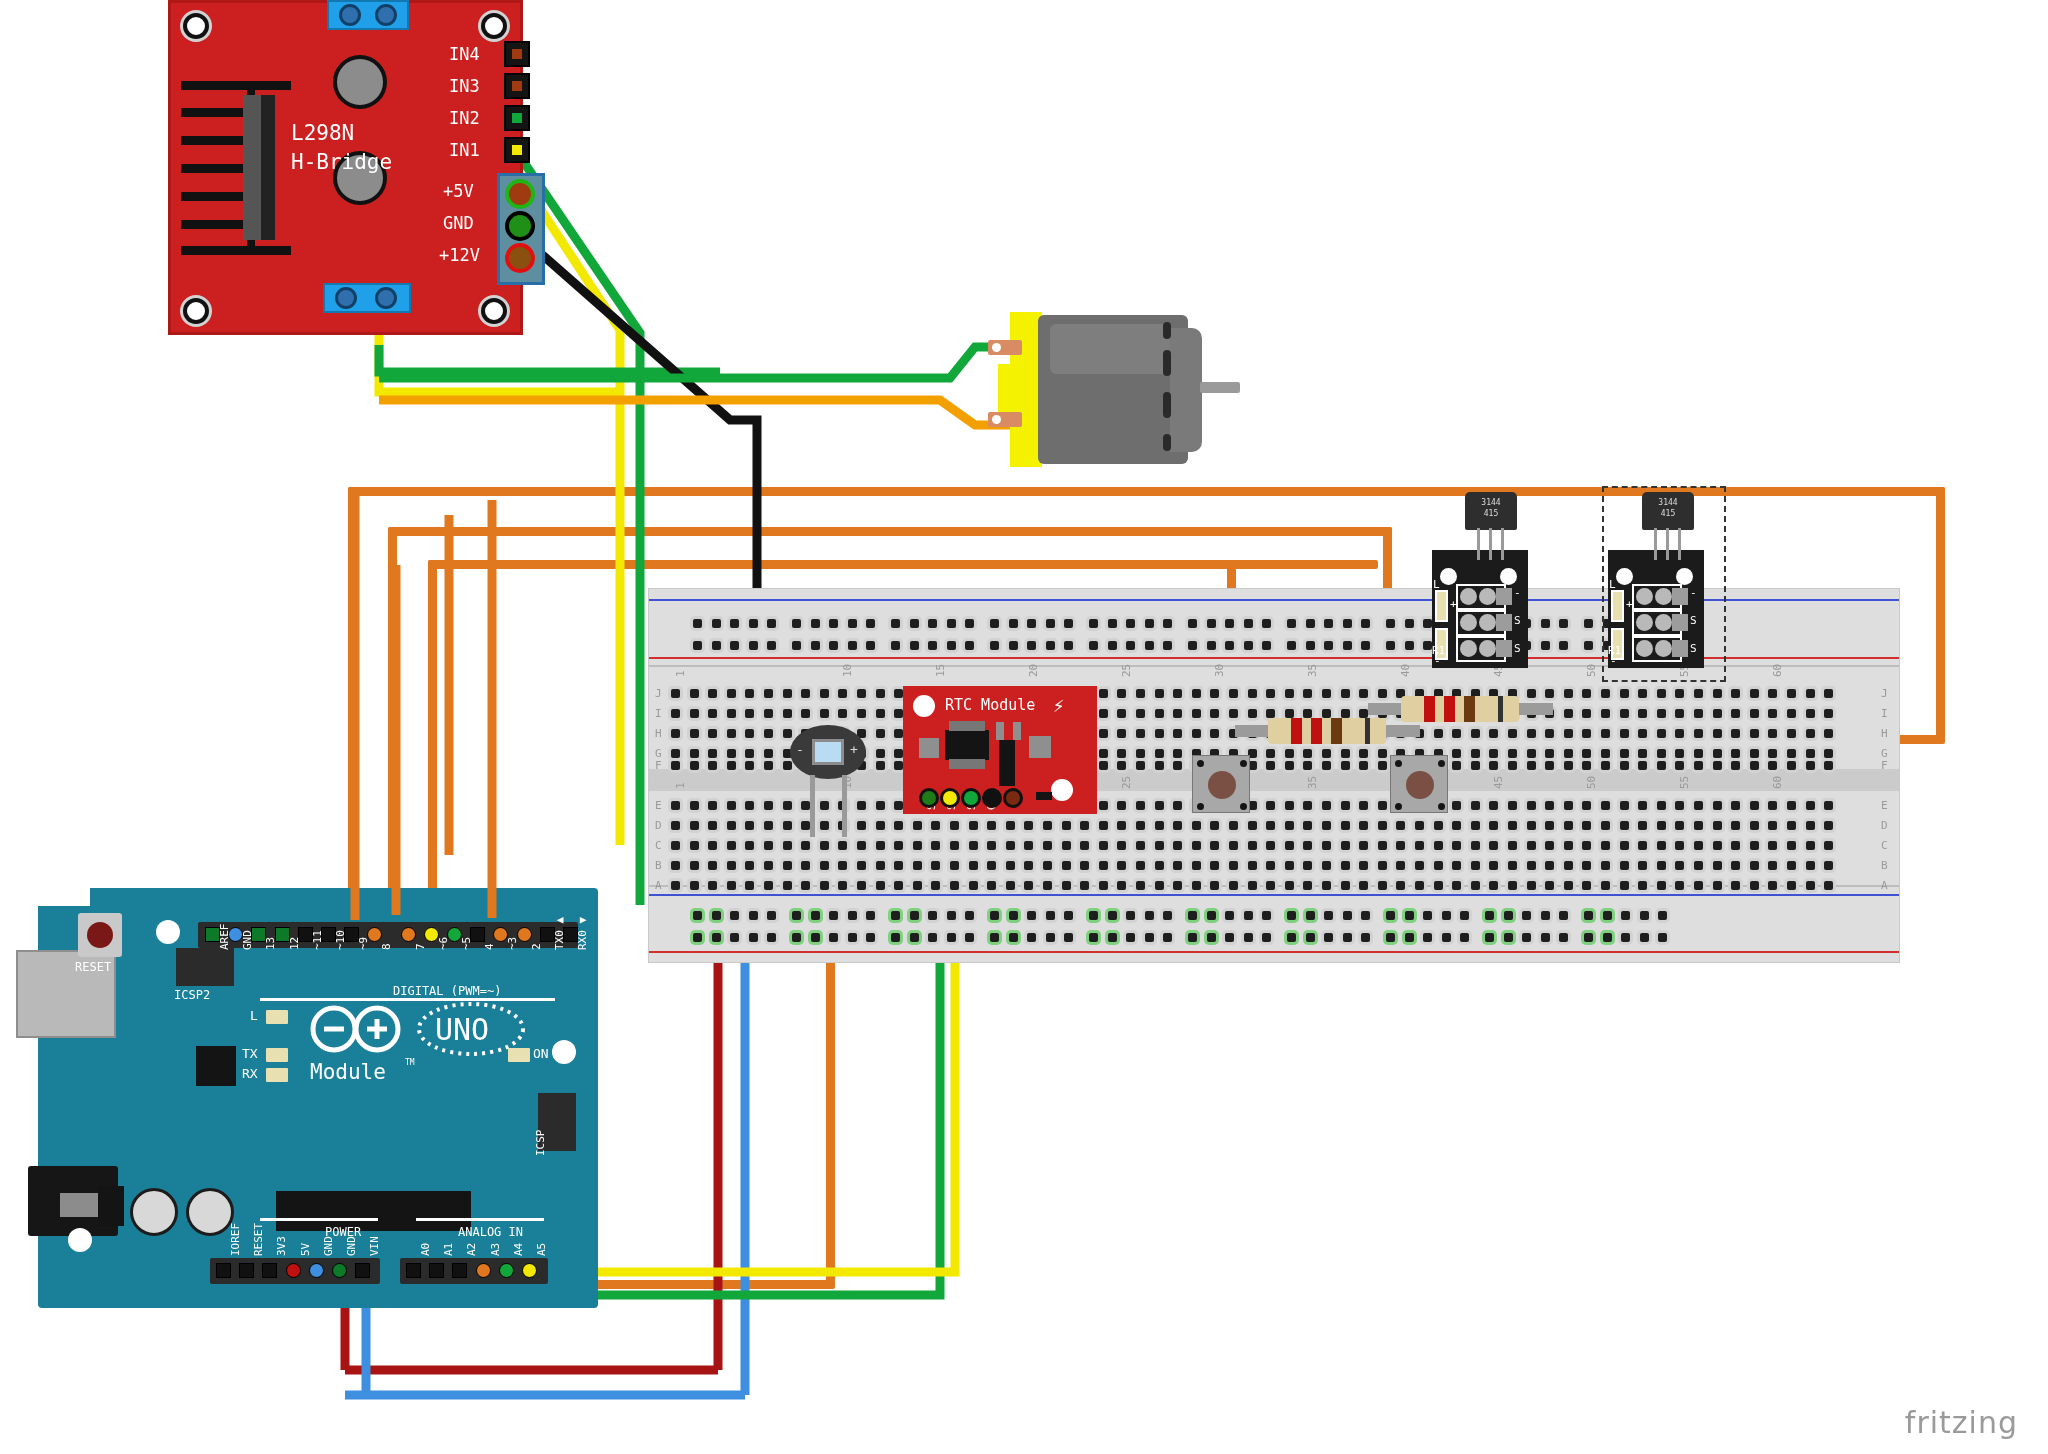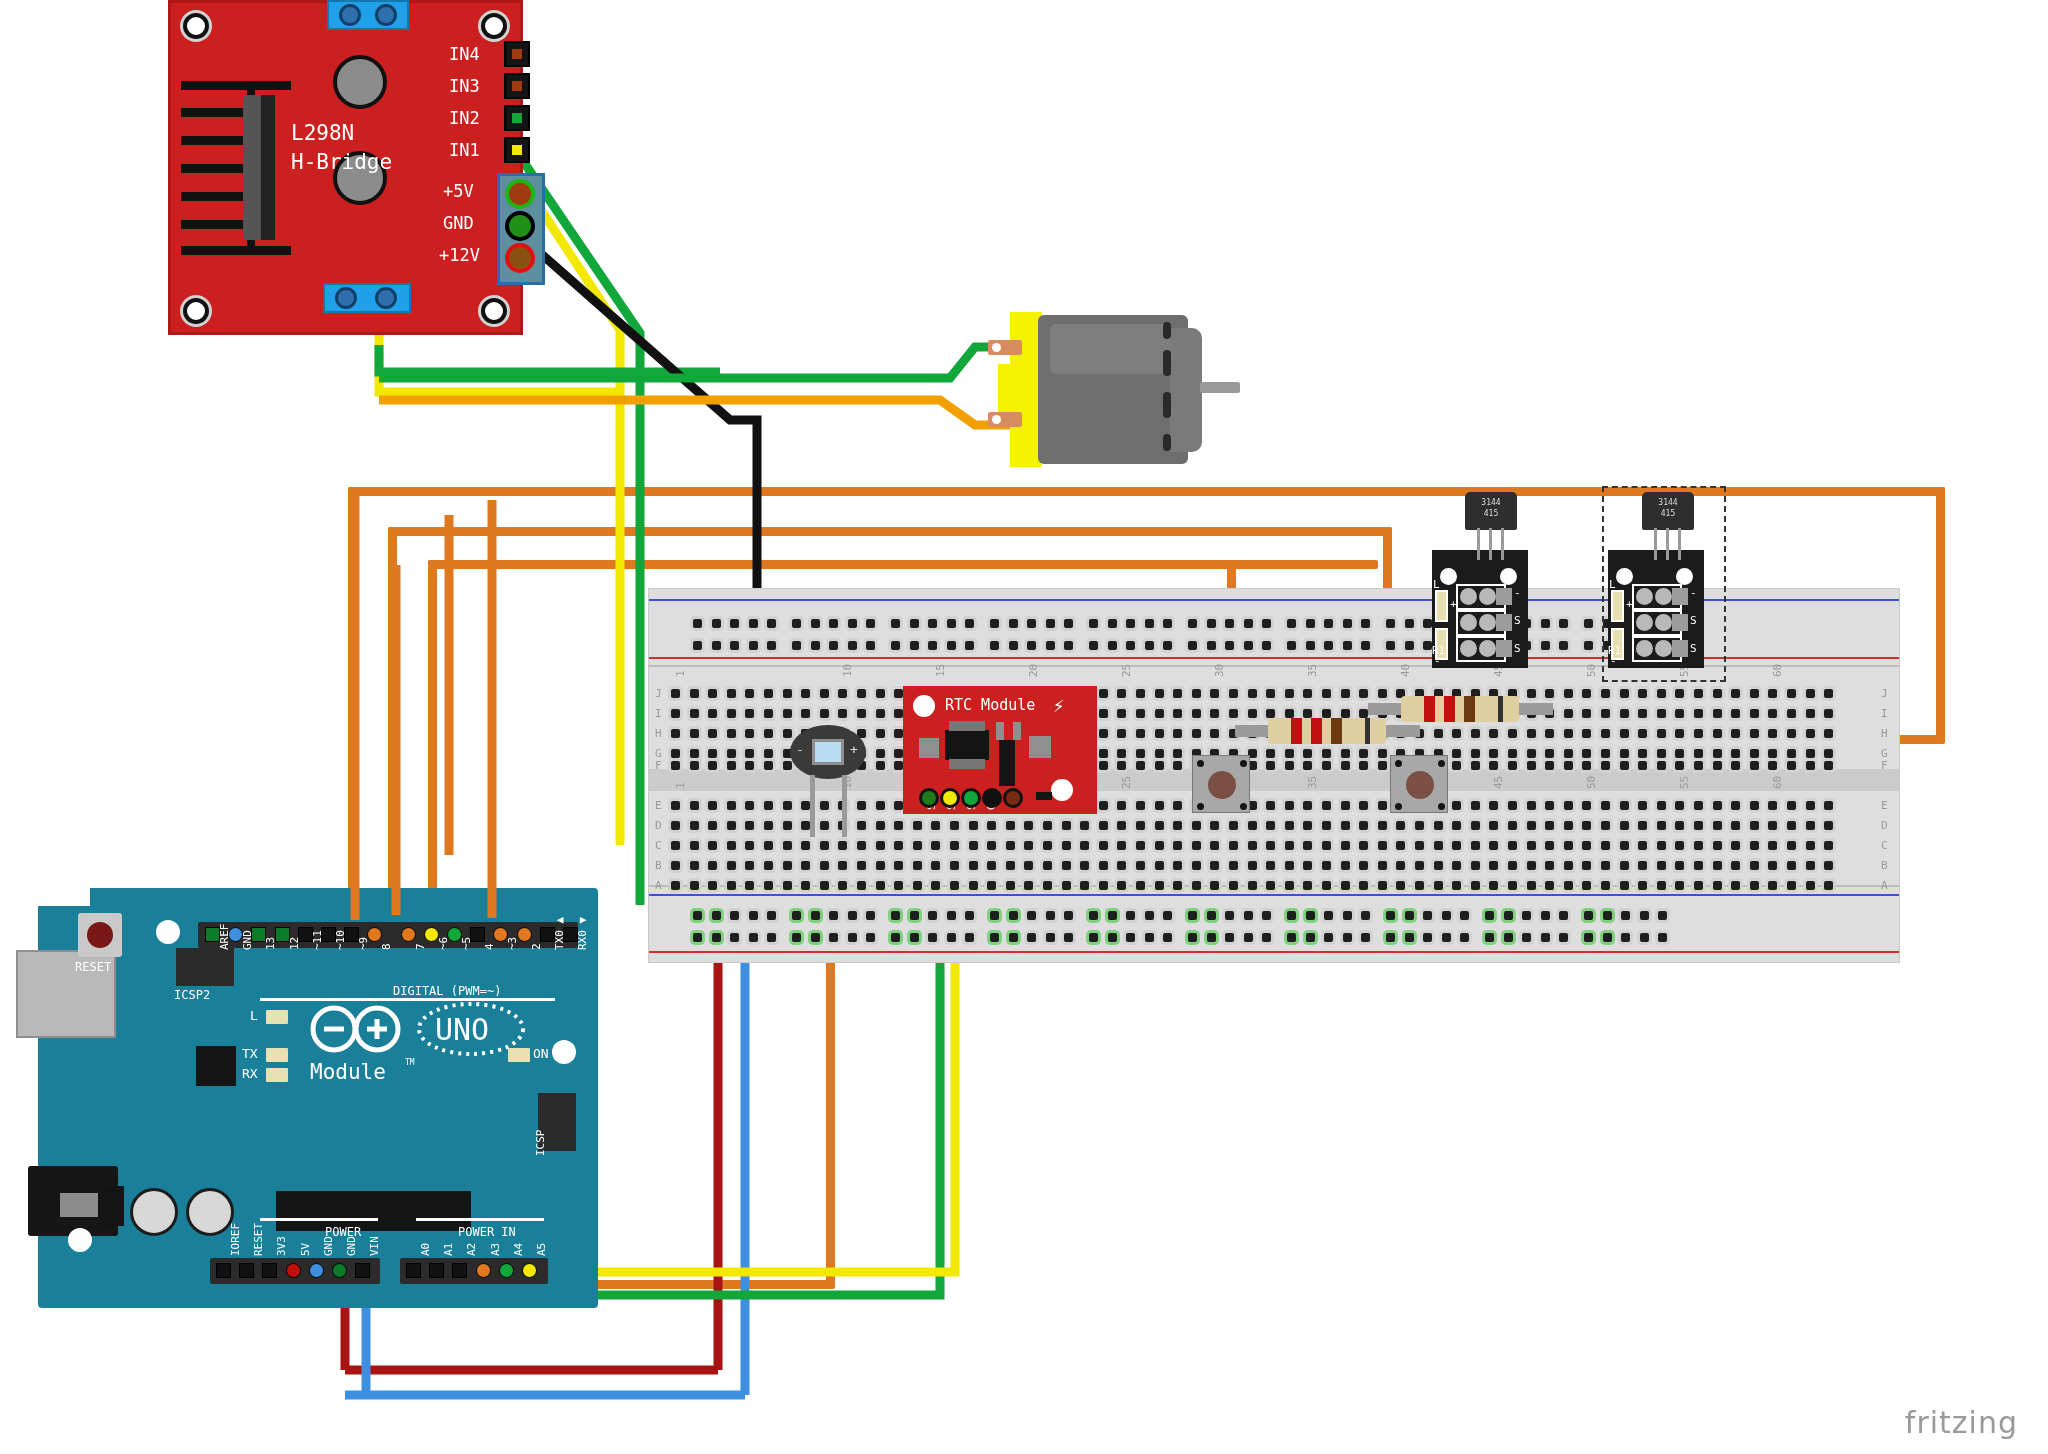--- a/index.html
+++ b/index.html
@@ -1396,21 +1396,21 @@
       </div>
     <div id="analabels">
         <span class="vlbl" style="left: 381px; top: 368px;">A0</span>
         <span class="vlbl" style="left: 404.2px; top: 368px;">A1</span>
         <span class="vlbl" style="left: 427.4px; top: 368px;">A2</span>
         <span class="vlbl" style="left: 450.6px; top: 368px;">A3</span>
         <span class="vlbl" style="left: 473.8px; top: 368px;">A4</span>
         <span class="vlbl" style="left: 497px; top: 368px;">A5</span>
       </div>
     <div class="notch" style="left:378px;top:330px;width:128px;height:3px;background:#fff;"></div>
-    <span class="silk" style="left:420px;top:337px;font-size:12px;">POWER IN</span>
+    <span class="silk" style="left:420px;top:337px;font-size:12px;">ANALOG IN</span>
   </div>
 
   <svg class="abs" style="left:0;top:0;width:2048px;height:1454px;pointer-events:none;">
     <line x1="449" y1="855" x2="449" y2="515" style="stroke:#e07820;stroke-width:9"></line>
     <line x1="396" y1="915" x2="396" y2="565" style="stroke:#e07820;stroke-width:9"></line>
     <line x1="355" y1="920" x2="355" y2="495" style="stroke:#e07820;stroke-width:9"></line>
     <line x1="492" y1="918" x2="492" y2="500" style="stroke:#e07820;stroke-width:9"></line>
   </svg>
 
   <span id="fz">fritzing</span>

